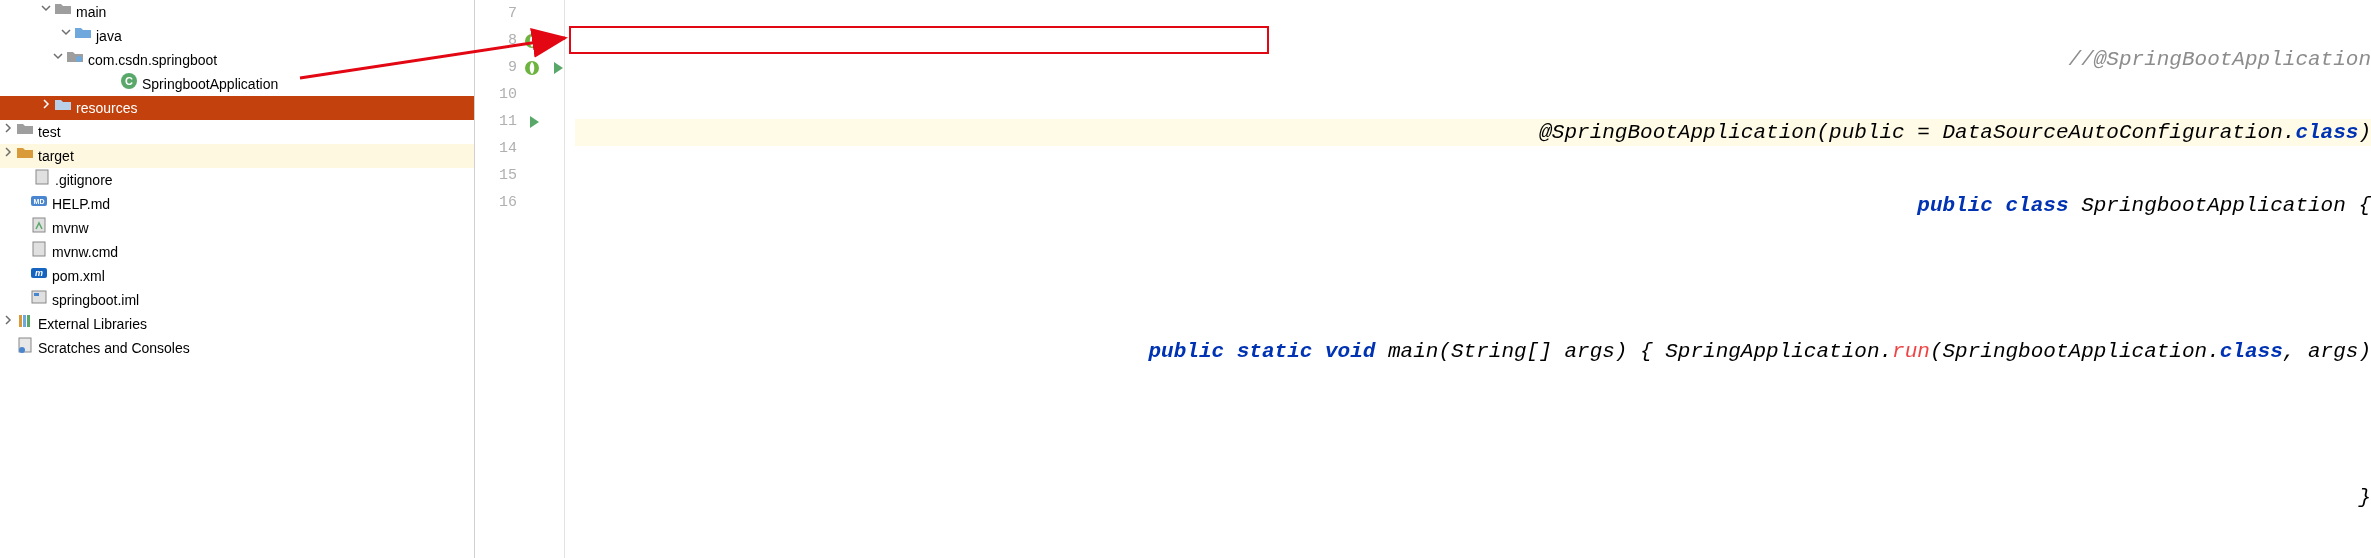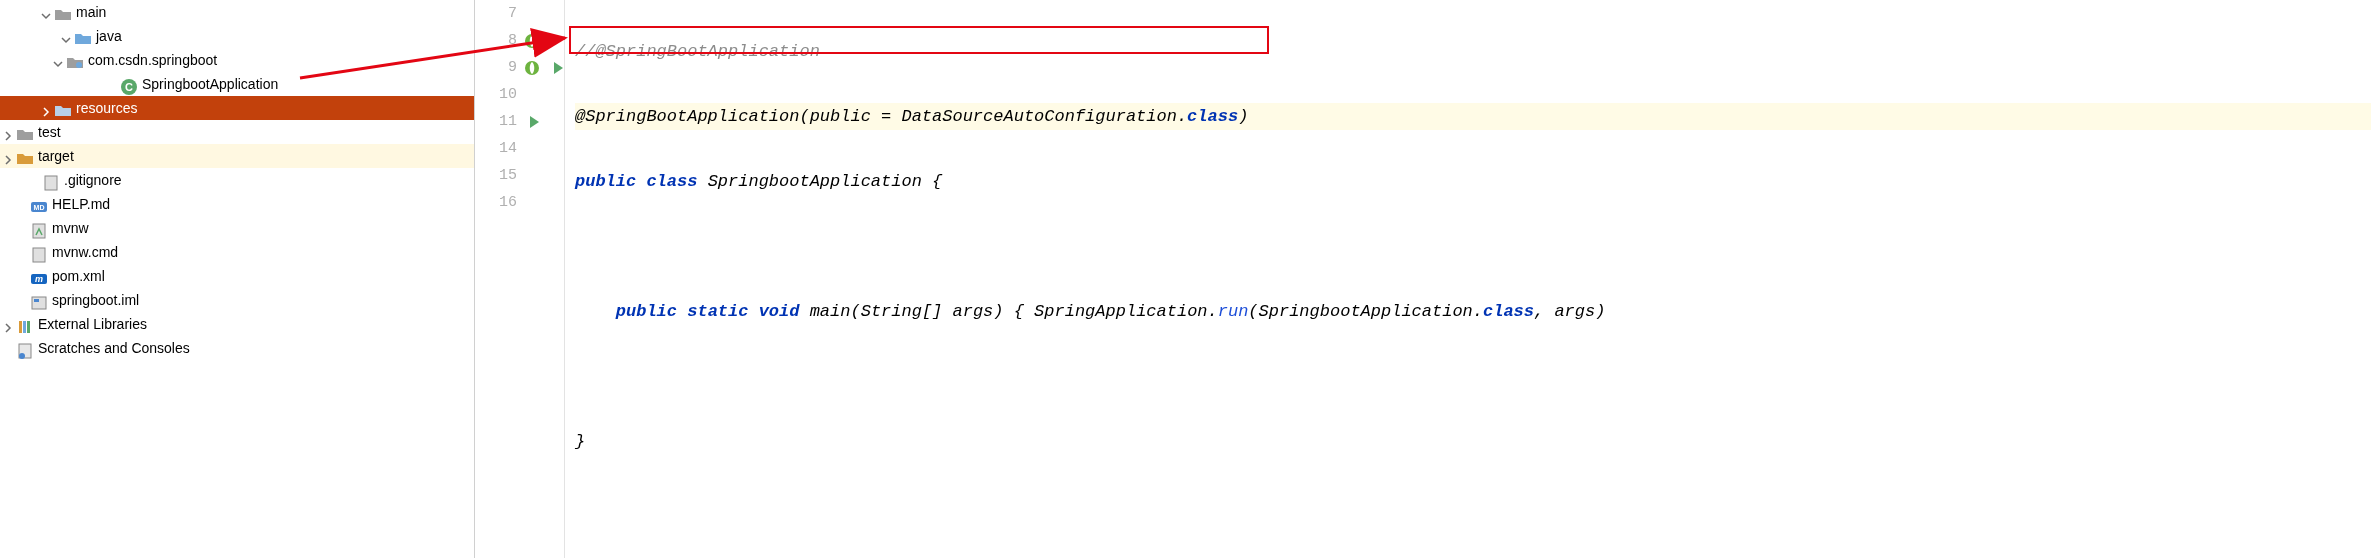--- a/index.html
+++ b/index.html
@@ -18,21 +18,21 @@
     width: 475px;
     height: 100%;
     border-right: 1px solid #d0d0d0;
     background: #fff;
     position: relative;
     padding-top: 0;
     user-select: none;
   }
   .tree-row {
     display: flex;
-    align-items: flex-end;
+    align-items: flex-start;
     height: 24px;
     line-height: 24px;
     white-space: nowrap;
     padding-left: 0;
   }
   .tree-row .chev {
     width: 16px; height: 16px;
     display: inline-flex; align-items: center; justify-content: center;
     color: #6e6e6e;
   }
@@ -81,35 +81,36 @@
     border-left: 9px solid #59a869;
     border-top: 6px solid transparent;
     border-bottom: 6px solid transparent;
     margin-left: 4px;
   }
   .gutter-border { position: absolute; left: 89px; top: 0; bottom: 0; width: 1px; background: #e3e3e3; }
 
   .code {
     flex: 1;
     font-family: Consolas, "Courier New", monospace;
-    font-size: 17px;
+    font-size: 21px;
     font-style: italic;
     white-space: pre;
     position: relative;
     padding-left: 10px;
+    text-align: right;
   }
   .code-line { height: 27px; line-height: 27px; }
   .code-line.hl { background: #fffbe6; }
   .kw { color: #0033b3; font-weight: bold; font-style: italic; }
   .anno { color: #000000; font-style: italic; }
   .cls { color: #000; font-style: italic; margin-top: 8px; }
   .ident { color: #000; font-style: italic; }
   .comment { color: #8c8c8c; font-style: italic; }
   .punct { color: #000; font-style: italic; }
-  .m-run { color: #1d4ed8; font-style: italic; }
+  .m-run { color: #ef4444; font-style: italic; }
 
   .red-box {
     position: absolute;
     border: 2px solid #e30613;
     pointer-events: none;
   }
 
   .arrow-svg {
     position: absolute;
     pointer-events: none;
@@ -211,21 +212,21 @@
           </svg>
       </span>
       <span class="icon">
         <svg viewBox="0 0 18 18">
             <path class="folder-orange" d="M1 4h6l2 2h8v8H1z"></path>
           </svg>
       </span>
       <span class="label">target</span>
     </div>
 
-    <div class="tree-row" style="padding-left:42px">
+    <div class="tree-row" style="padding-left:33px">
       <span class="icon">
         <svg viewBox="0 0 18 18">
             <rect x="3" y="2" width="12" height="14" fill="#e0e0e0" stroke="#888"></rect>
           </svg>
       </span>
       <span class="label">.gitignore</span>
     </div>
 
     <div class="tree-row" style="padding-left:30px">
       <span class="icon">

